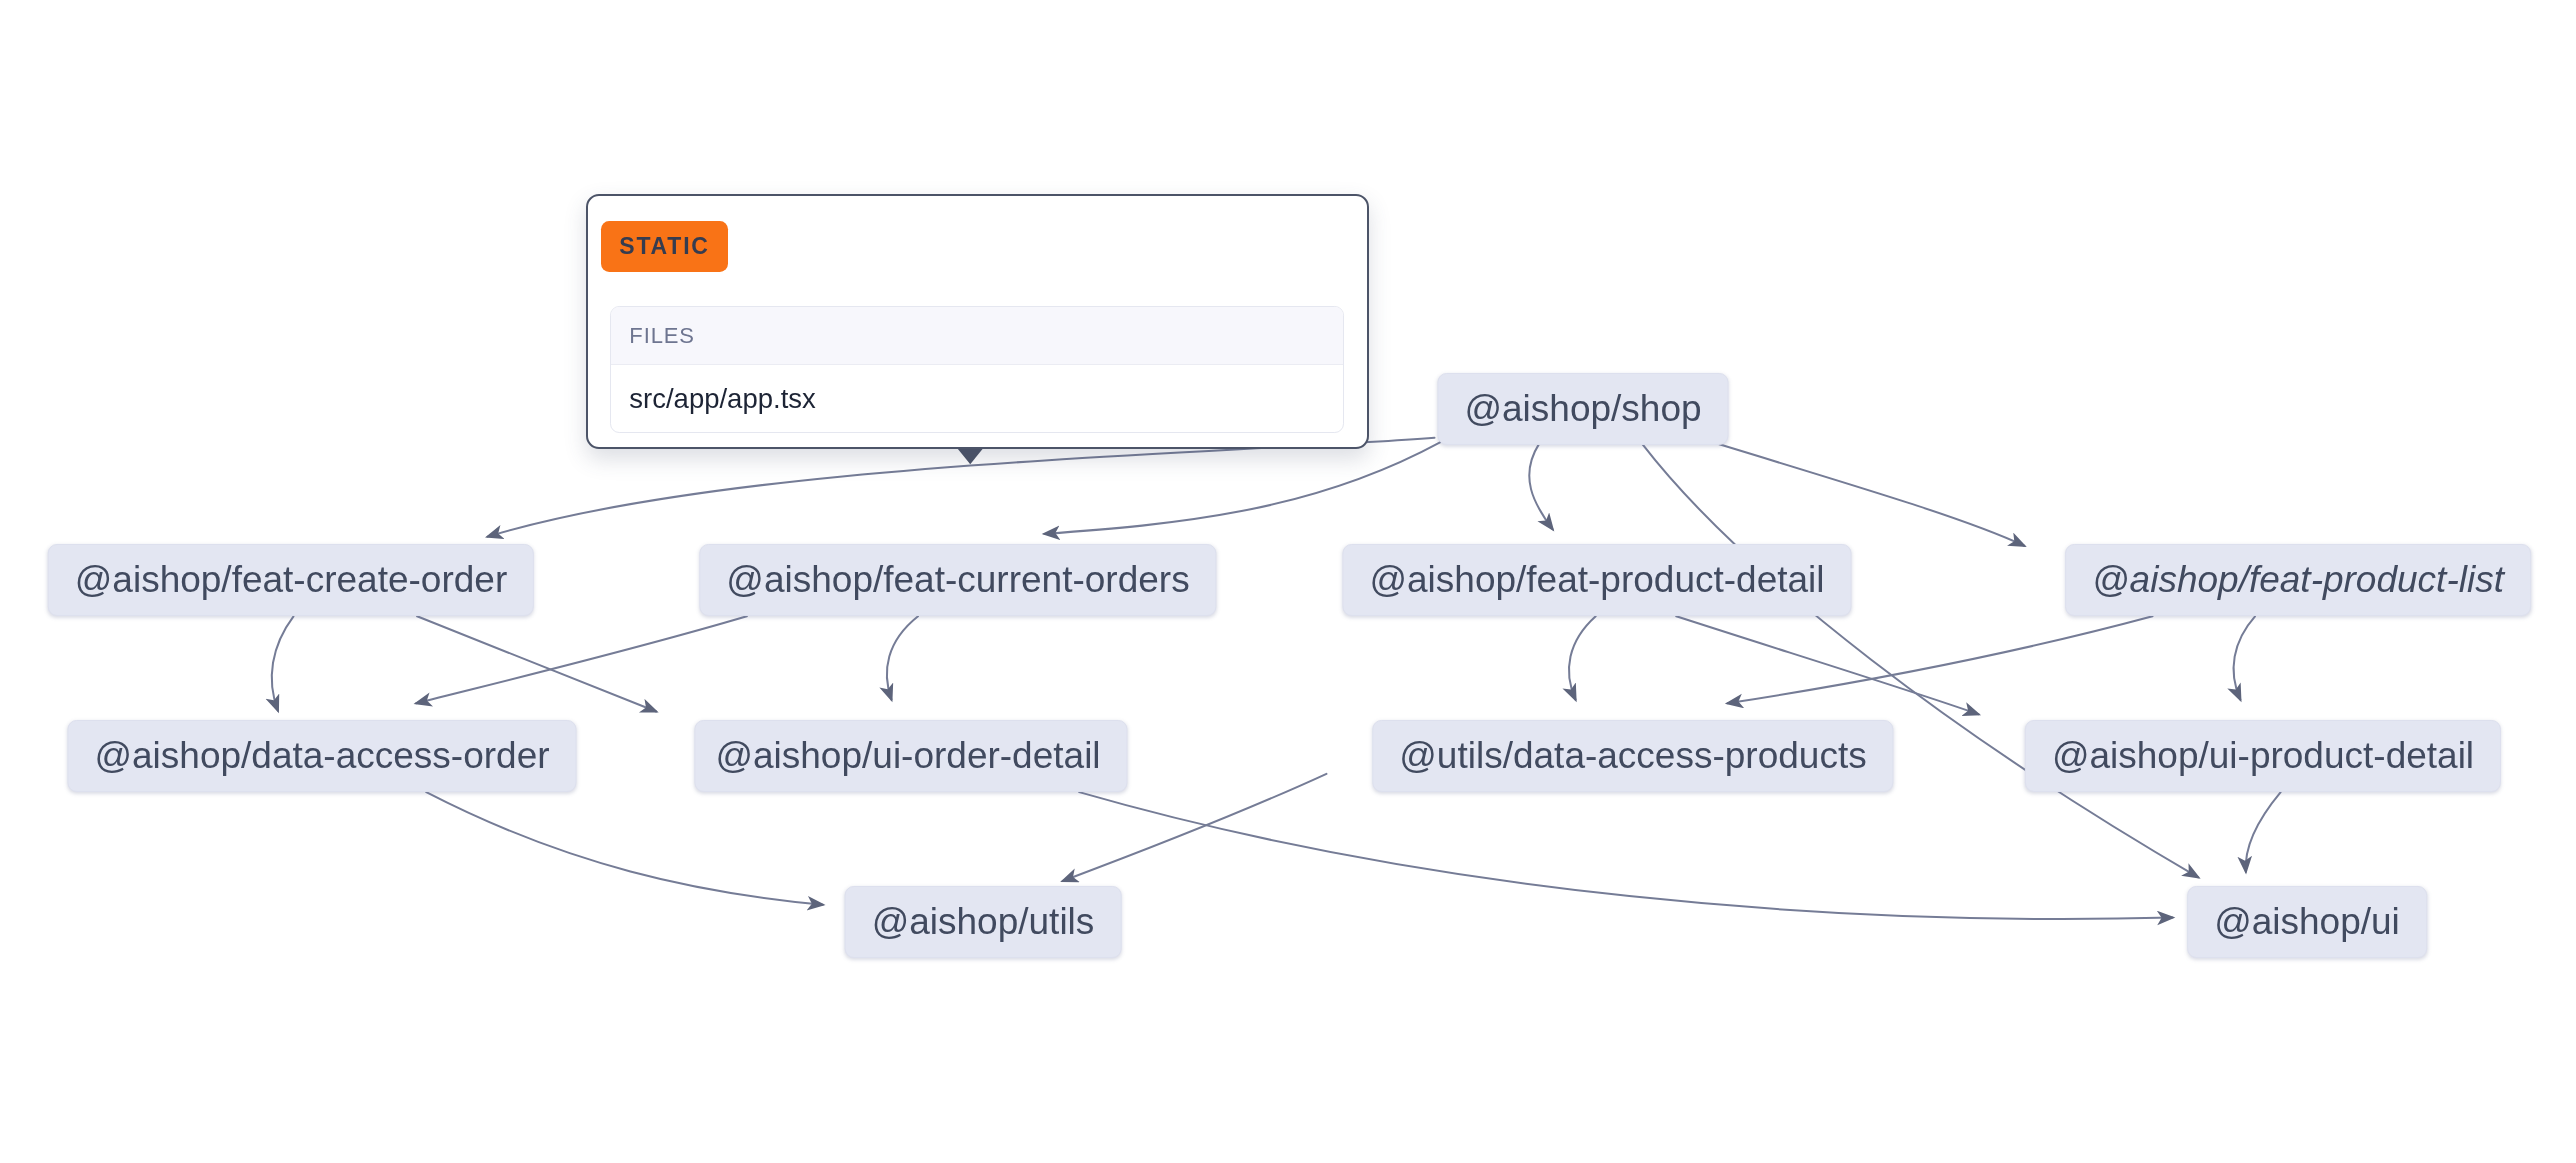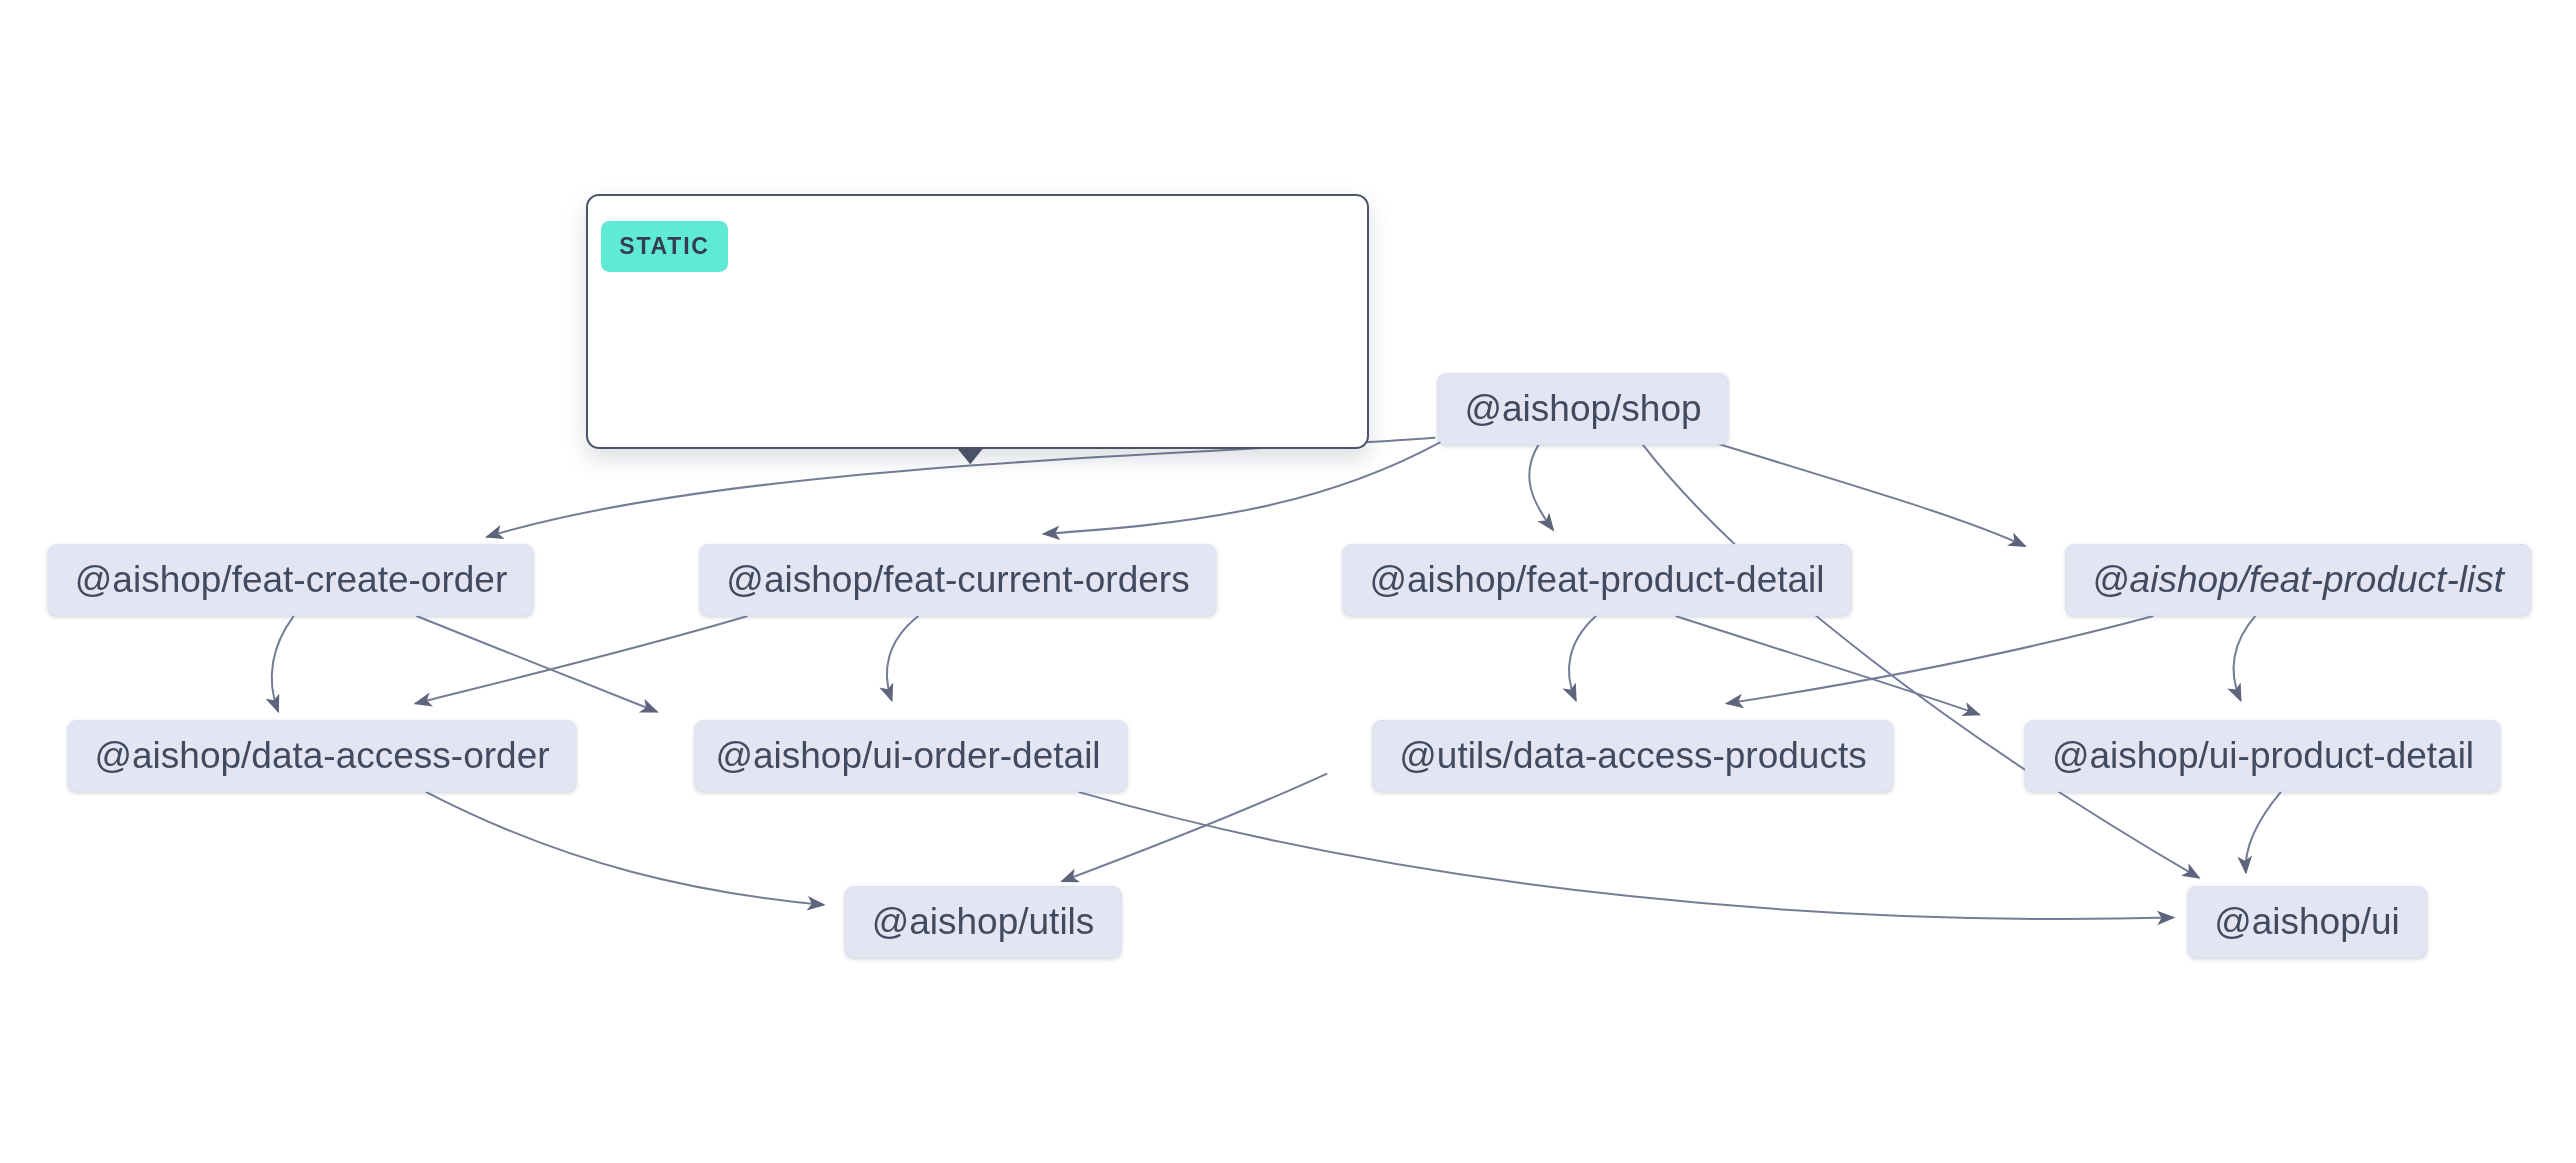--- a/index.html
+++ b/index.html
@@ -56,21 +56,21 @@
     box-shadow: 0 9.2px 22px rgba(60,70,100,0.18);
     z-index: 3;
   }
   .tooltip-header {
     display: flex;
     align-items: center;
     margin: 22px 22px 0 13px;
     height: 57px;
   }
   .badge {
-    background: #5eead4;
+    background: #f97316;
     color: #353c50;
     font-size: 23px;
     font-weight: bold;
     letter-spacing: 1.8px;
     border-radius: 8.2px;
     padding: 13.7px 18.3px;
     line-height: 1;
   }
   .tooltip-title {
     margin-left: 24px;
@@ -149,16 +149,22 @@
       <div class="node" style="left: 1633px; top: 756px;">@utils/data-access-products</div>
       <div class="node" style="left: 2263px; top: 756px;">@aishop/ui-product-detail</div>
       <div class="node" style="left: 983px; top: 922px;">@aishop/utils</div>
       <div class="node" style="left: 2307px; top: 922px;">@aishop/ui</div>
     </div>
 
   <div id="tooltip">
     <div class="tooltip-header">
       <span class="badge">STATIC</span>
     </div>
+    <div class="files-box">
+      <div class="files-header">FILES</div>
+      <ul class="files-list" id="files-list">
+          <li>src/app/app.tsx</li>
+        </ul>
+    </div>
   </div>
 
 </div>
 
 
 </body></html>

